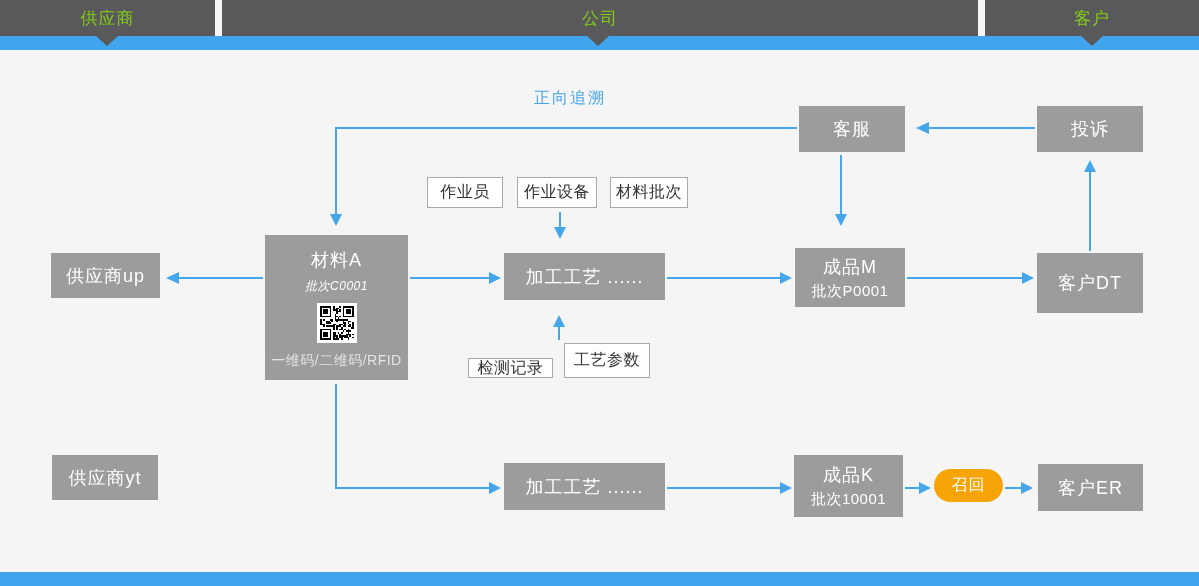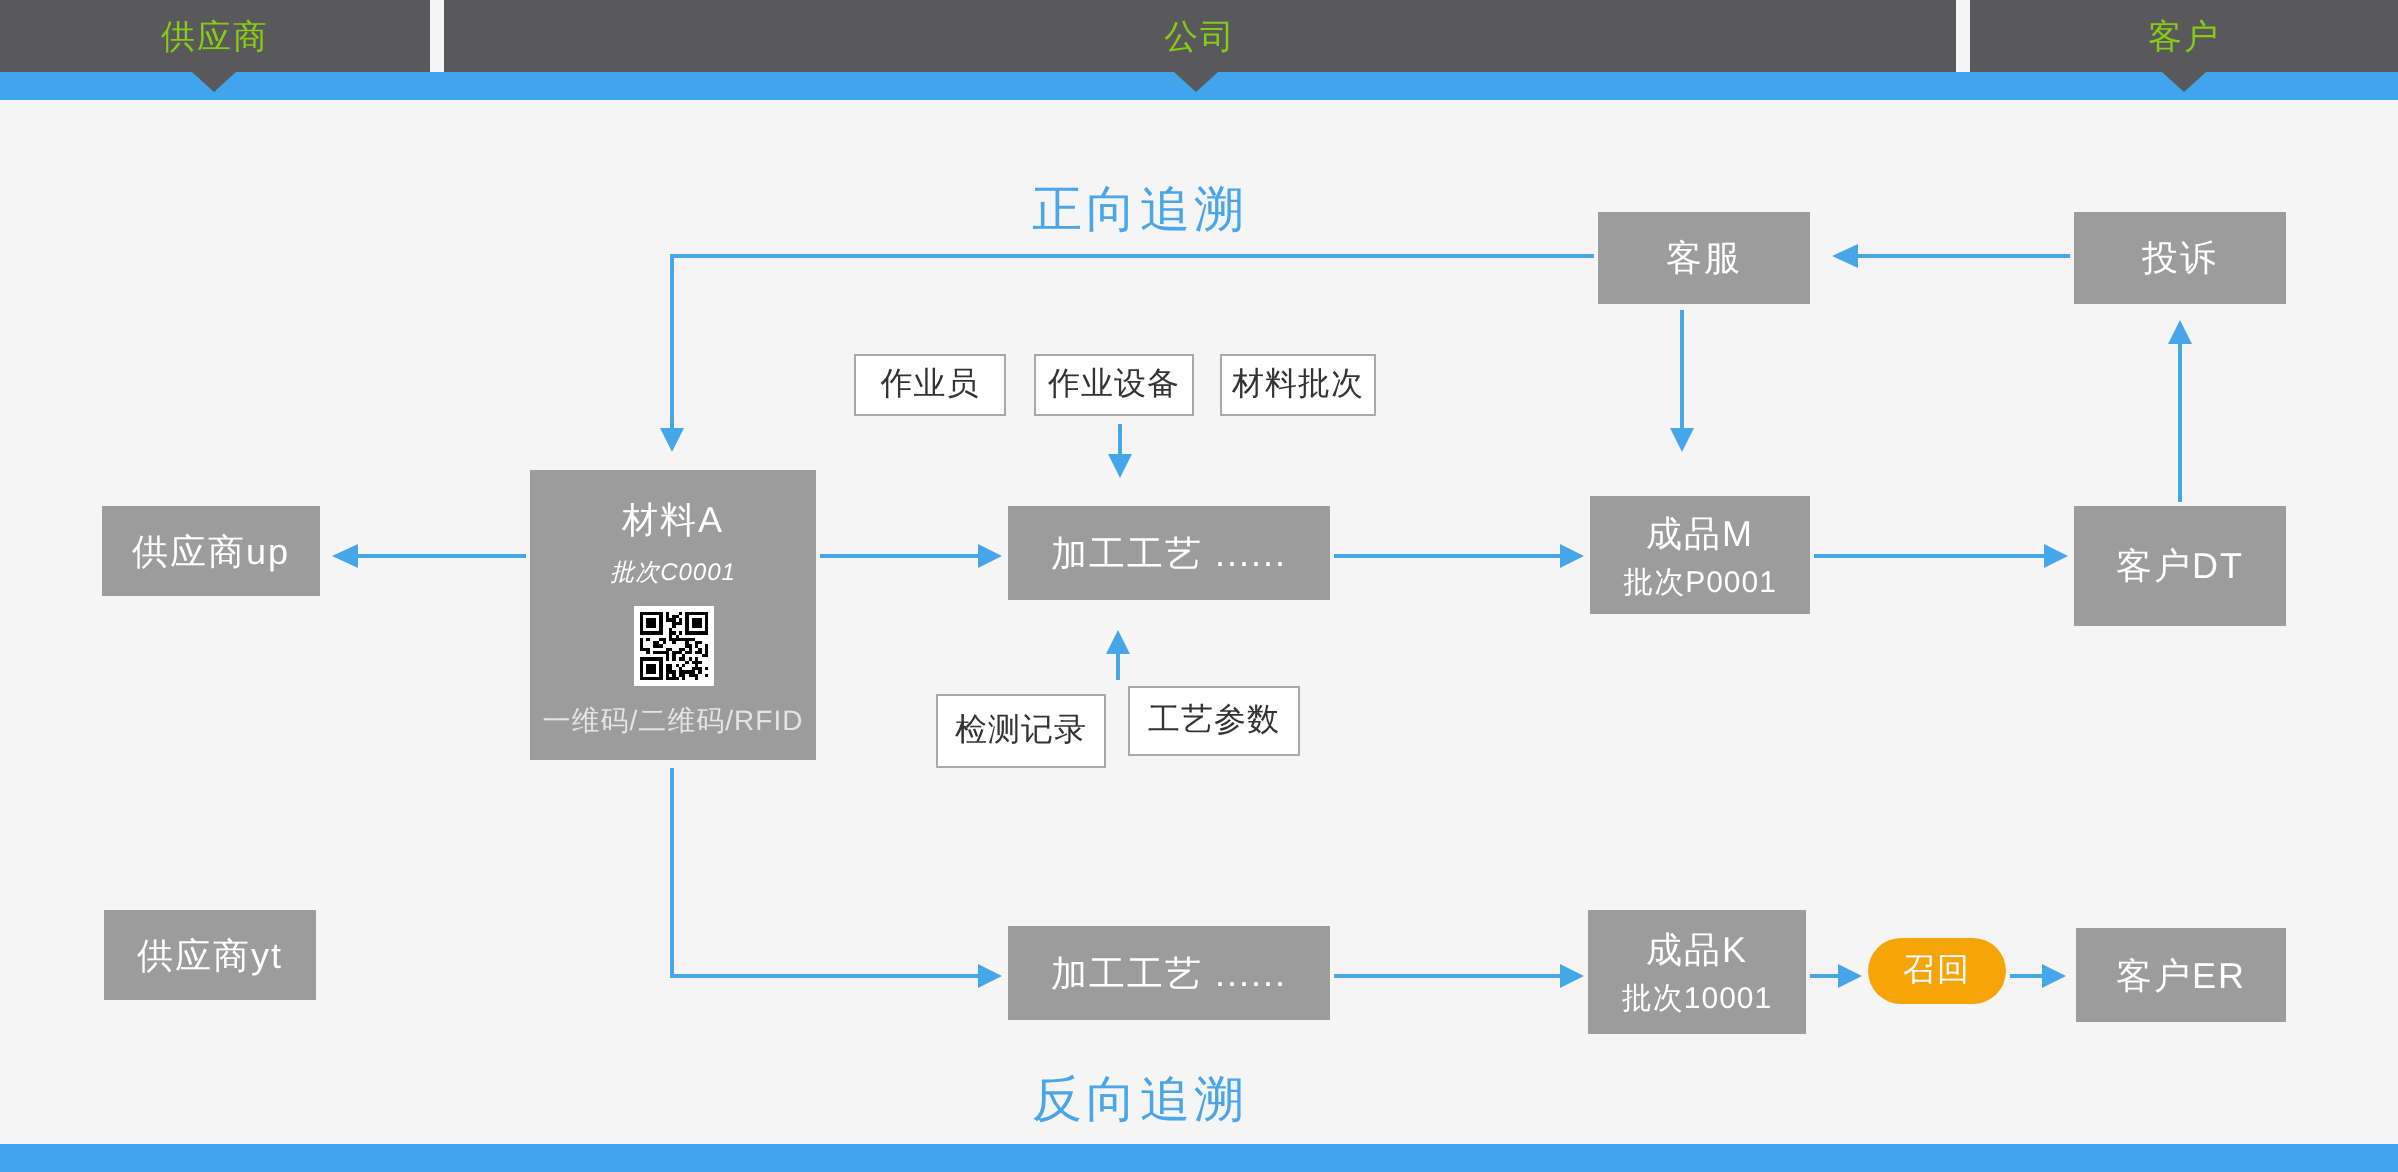--- a/index.html
+++ b/index.html
@@ -21,21 +21,21 @@
     border-left:11px solid transparent;border-right:11px solid transparent;
     border-top:10px solid #59595b;
   }
   .blue-bar{position:absolute;left:0;width:1199px;height:14px;background:#40a5ec;}
   .blue-bar.top{top:36px;}
   .blue-bar.bottom{top:572px;}
 
   
   .flow-title{
     position:absolute;width:220px;text-align:center;
-    color:#4aa6e8;font-size:25px;font-weight:500;letter-spacing:2px;z-index:2;
+    color:#4aa6e8;font-size:16px;font-weight:500;letter-spacing:2px;z-index:2;
   }
 
   
   .g-box{
     position:absolute;background:#9c9c9c;color:#fff;
     display:flex;flex-direction:column;align-items:center;justify-content:center;
     font-size:18px;letter-spacing:1px;z-index:2;
   }
   .g-box .sub{font-size:15px;letter-spacing:0.5px;margin-top:3px;}
 
@@ -86,21 +86,20 @@
   <div class="hdr-seg" style="left:985px;width:214px;">
     <span>客户</span>
   </div>
   <div class="hdr-tri" style="left:96px;"></div>
   <div class="hdr-tri" style="left:587px;"></div>
   <div class="hdr-tri" style="left:1081px;"></div>
   <div class="blue-bar top"></div>
   <div class="blue-bar bottom"></div>
 
   <div class="flow-title" style="left:460px;top:88px;">正向追溯</div>
-  <div class="flow-title" style="left:460px;top:533px;">反向追溯</div>
 
   <svg class="wires" width="1199" height="586">
     <g>
       <line x1="1035" y1="128" x2="929" y2="128"></line>
         <polygon points="916,128 929,122 929,134"></polygon>
     </g>
     <g>
       <polyline points="797,128 336,128 336,214"></polyline>
         <polygon points="336,226 330,214 342,214"></polygon>
     </g>
@@ -321,21 +320,21 @@
 
   <div class="g-box" style="left:795px;top:248px;width:110px;height:59px;">
     <span>成品M</span>
     <span class="sub">批次P0001</span>
   </div>
 
   <div class="g-box" style="left:1037px;top:253px;width:106px;height:60px;align-items:center;">
     <span>客户DT</span>
   </div>
 
-  <div class="w-box" style="left:468px;top:347px;width:85px;height:37px;">
+  <div class="w-box" style="left:468px;top:358px;width:85px;height:20px;">
     <span>检测记录</span>
   </div>
   <div class="w-box" style="left:564px;top:343px;width:86px;height:35px;">
     <span>工艺参数</span>
   </div>
 
   <div class="g-box" style="left:52px;top:455px;width:106px;height:45px;">
     <span>供应商yt</span>
   </div>
 

